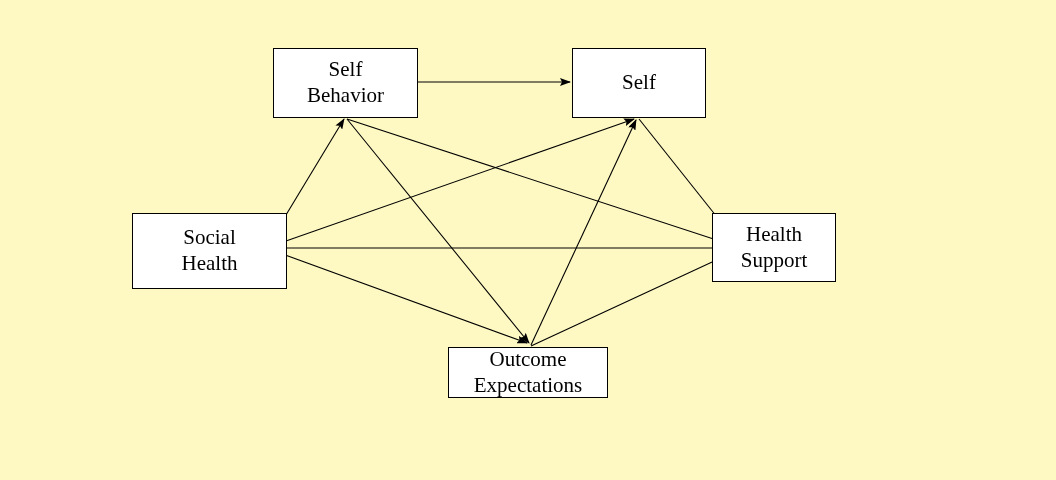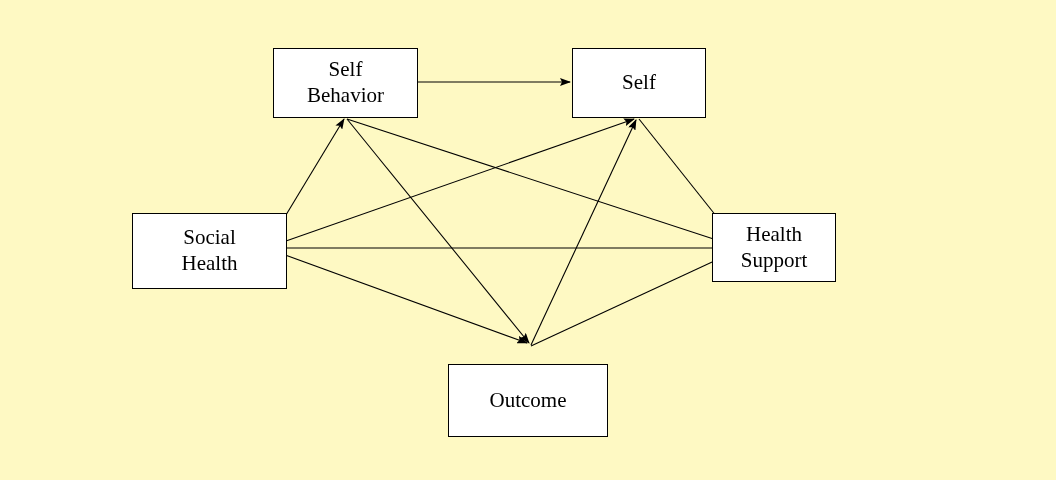--- a/index.html
+++ b/index.html
@@ -83,17 +83,18 @@
   <div class="node-box" id="node-social-support" style="left: 132px; top: 213px; width: 155px; height: 76px;">
     <span class="node-line">Social</span>
     <span class="node-line">Health</span>
   </div>
 
   <div class="node-box" id="node-health-behavior" style="left: 712px; top: 213px; width: 124px; height: 69px;">
     <span class="node-line">Health</span>
     <span class="node-line">Support</span>
   </div>
 
-  <div class="node-box" id="node-outcome-expectations" style="left: 448px; top: 364px; width: 160px; height: 73px;">
+  <div class="node-box" id="node-outcome-expectations" style="left: 448px; top: 347px; width: 160px; height: 51px;">
     <span class="node-line">Outcome</span>
+    <span class="node-line">Expectations</span>
   </div>
 
 </div>
 
 </body></html>

